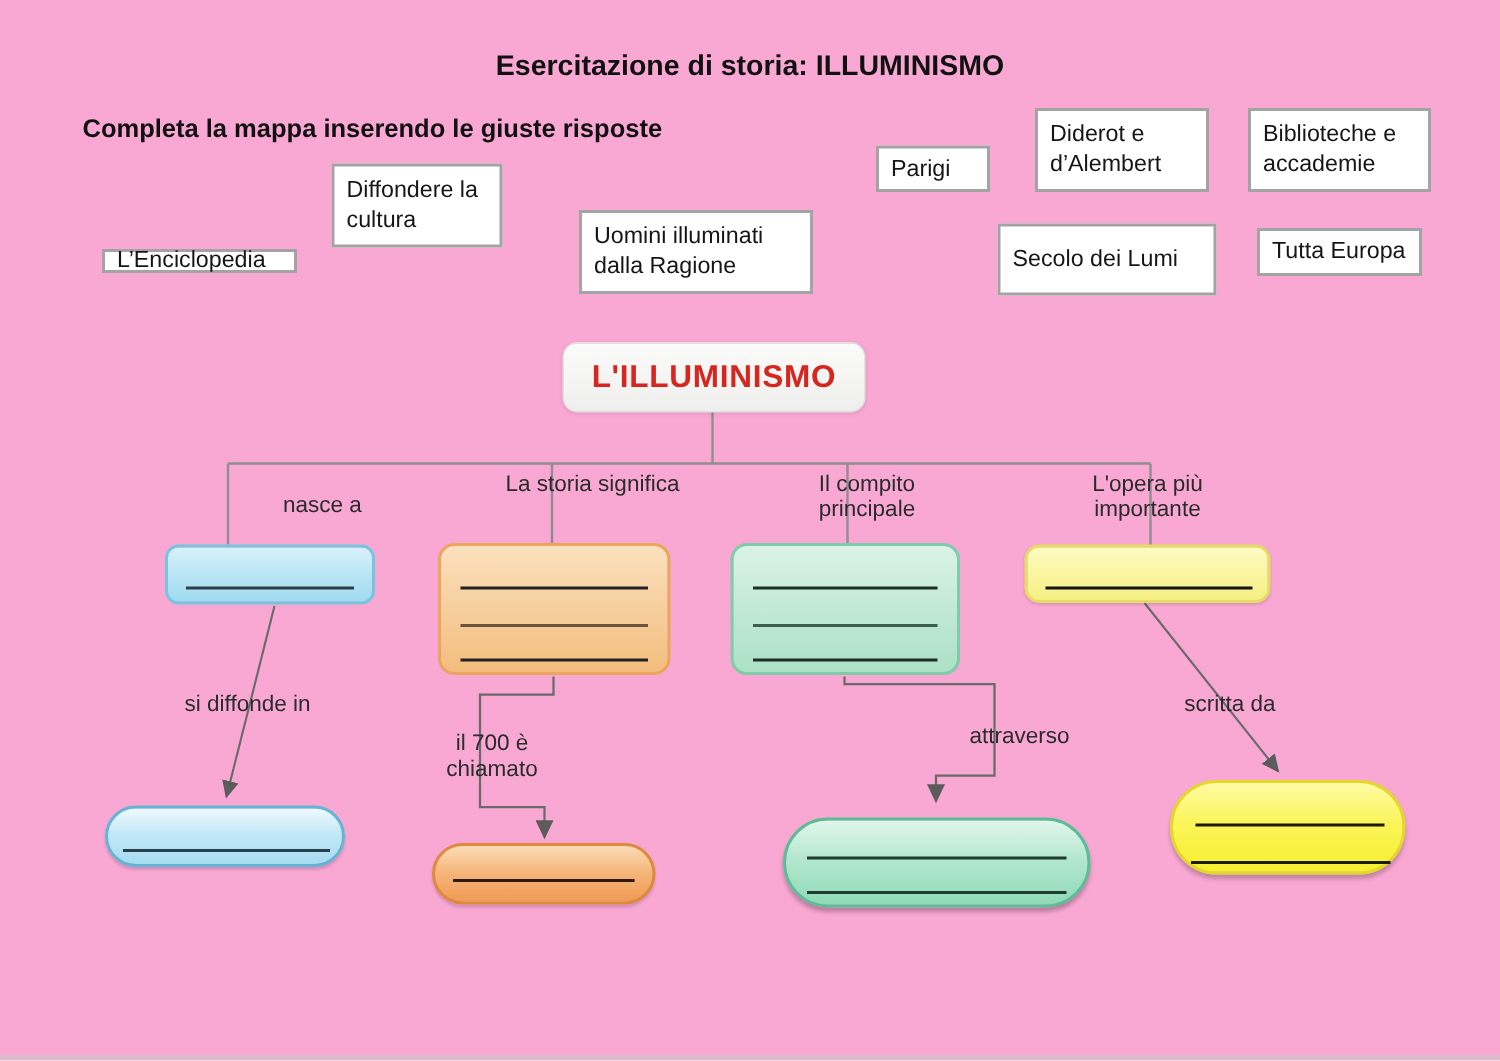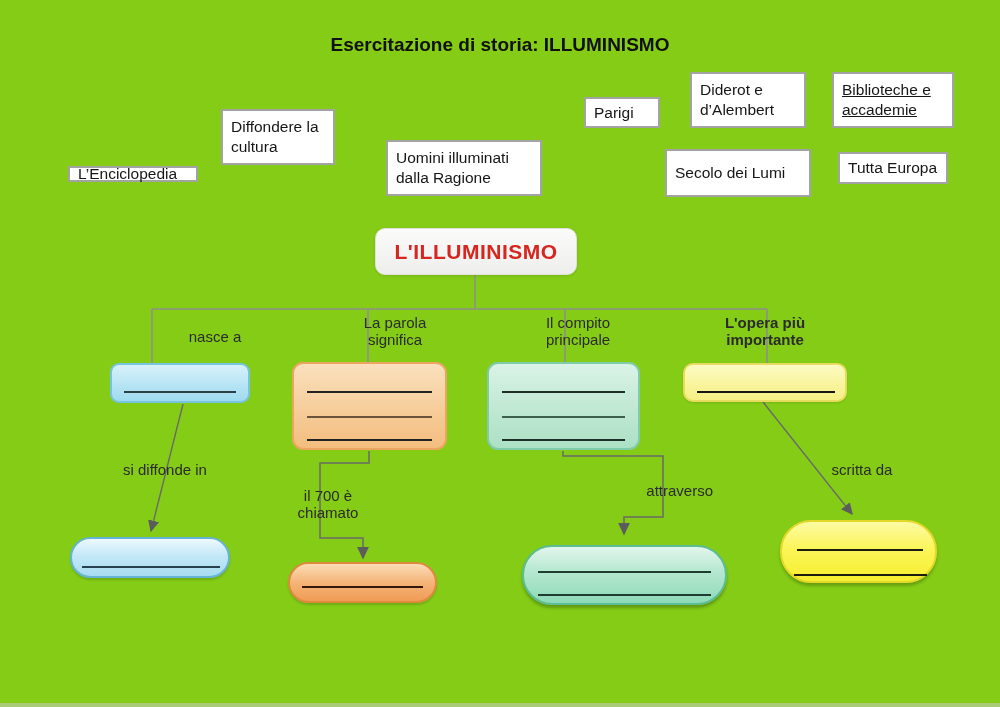--- a/index.html
+++ b/index.html
@@ -1,17 +1,17 @@
 <!DOCTYPE html>
 <html><head>
 <meta charset="utf-8">
 <style>
   html,body{margin:0;padding:0;background:#ffffff;}
   body{font-family:"Liberation Sans", sans-serif;color:#1c1c1c;}
-  .canvas{position:relative;width:1000px;height:707px;background:#84cc16;overflow:hidden;}
+  .canvas{position:relative;width:1000px;height:707px;background:#f9a8d4;overflow:hidden;}
 
   .title{position:absolute;left:0;right:0;top:34px;text-align:center;
          font-size:19px;font-weight:700;color:#111;}
   .instruction{position:absolute;left:55px;top:76px;font-size:17px;font-weight:700;color:#111;}
 
   .wb{position:absolute;background:#fff;border:2px solid #a3a3a3;
       display:flex;align-items:center;box-sizing:border-box;
       font-size:15.5px;line-height:1.28;padding:2px 8px;color:#161616;}
 
   .root{position:absolute;left:375px;top:228px;width:200px;height:45px;
@@ -57,49 +57,50 @@
 
   .scan-edge{position:absolute;left:0;right:0;bottom:0;height:4px;
              background:#c9c9c9;opacity:.55;}
 </style>
 </head>
 <body>
 
 <div class="canvas">
 
   <div class="title">Esercitazione di storia: ILLUMINISMO</div>
+  <div class="instruction">Completa la mappa inserendo le giuste risposte</div>
 
   <div class="wb" style="left:68px;top:166px;width:130px;height:16px;">L’Enciclopedia</div>
   <div class="wb" style="left:221px;top:109px;width:114px;height:56px;">Diffondere la cultura</div>
   <div class="wb" style="left:386px;top:140px;width:156px;height:56px;">Uomini illuminati dalla Ragione</div>
   <div class="wb" style="left:584px;top:97px;width:76px;height:31px;">Parigi</div>
   <div class="wb" style="left:690px;top:72px;width:116px;height:56px;">Diderot e d’Alembert</div>
-  <div class="wb" style="left:832px;top:72px;width:122px;height:56px;text-decoration:underline;">Biblioteche e accademie</div>
+  <div class="wb" style="left:832px;top:72px;width:122px;height:56px;">Biblioteche e accademie</div>
   <div class="wb" style="left:665px;top:149px;width:146px;height:48px;">Secolo dei Lumi</div>
   <div class="wb" style="left:838px;top:152px;width:110px;height:32px;">Tutta Europa</div>
 
   <svg class="svg-overlay" width="1000" height="707" viewBox="0 0 1000 707">
     <defs>
       <marker id="arrow" markerWidth="9" markerHeight="8" refX="7.5" refY="4" orient="auto">
         <path d="M0,0 L8.5,4 L0,8 z" fill="#5c5c5c"></path>
       </marker>
     </defs>
     <path d="M475,273 V309 M152,309 H767 M152,309 V363 M368,309 V362 M565,309 V362 M767,309 V364" fill="none" stroke="#8f8f8f" stroke-width="1.6"></path>
     <path d="M183,404 L151,531" fill="none" stroke="#6a6a6a" stroke-width="1.4" marker-end="url(#arrow)"></path>
     <path d="M369,451 V463 H320 V538 H363 V558" fill="none" stroke="#6a6a6a" stroke-width="1.5" marker-end="url(#arrow)"></path>
     <path d="M563,451 V456 H663 V517 H624 V534" fill="none" stroke="#6a6a6a" stroke-width="1.5" marker-end="url(#arrow)"></path>
     <path d="M763,402 L852,514" fill="none" stroke="#6a6a6a" stroke-width="1.4" marker-end="url(#arrow)"></path>
   </svg>
 
   <div class="root">L'ILLUMINISMO</div>
 
   <div class="lbl" style="left:160px;top:328px;width:110px;">nasce a</div>
-  <div class="lbl" style="left:335px;top:314px;width:120px;">La parola significa</div>
+  <div class="lbl" style="left:335px;top:314px;width:120px;">La storia significa</div>
   <div class="lbl" style="left:518px;top:314px;width:120px;">Il compito principale</div>
-  <div class="lbl" style="left:705px;top:314px;width:120px;font-weight:bold;">L'opera più importante</div>
+  <div class="lbl" style="left:705px;top:314px;width:120px;">L'opera più importante</div>
 
   <div class="abox box-cyan">
     <div class="wline" style="left:12px;right:12px;bottom:8px;background:#2c3e46;"></div>
   </div>
   <div class="abox box-orange">
     <div class="wline" style="left:13px;right:13px;top:27px;"></div>
     <div class="wline thin" style="left:13px;right:13px;top:52px;"></div>
     <div class="wline" style="left:13px;right:13px;top:75px;"></div>
   </div>
   <div class="abox box-green">
@@ -107,21 +108,21 @@
     <div class="wline thin" style="left:13px;right:13px;top:52px;background:#3d5f4e;"></div>
     <div class="wline" style="left:13px;right:13px;top:75px;background:#1f2f28;"></div>
   </div>
   <div class="abox box-yellow">
     <div class="wline" style="left:12px;right:10px;bottom:7px;height:2.5px;background:#151515;"></div>
   </div>
 
   <div class="lbl" style="left:110px;top:461px;width:110px;">si diffonde in</div>
   <div class="lbl" style="left:288px;top:487px;width:80px;">il 700 è chiamato</div>
   <div class="lbl" style="left:608px;top:482px;width:105px;text-align:right;">attraverso</div>
-  <div class="lbl" style="left:812px;top:461px;width:100px;">scritta da</div>
+  <div class="lbl" style="left:770px;top:461px;width:100px;">scritta da</div>
 
   <div class="pill pill-blue">
     <div class="wline" style="left:10px;right:8px;bottom:8px;background:#27404d;"></div>
   </div>
   <div class="pill pill-orange">
     <div class="wline" style="left:12px;right:12px;bottom:13px;background:#30180a;"></div>
   </div>
   <div class="pill pill-green">
     <div class="wline" style="left:14px;right:14px;top:24px;background:#1e3c30;"></div>
     <div class="wline" style="left:14px;right:14px;top:47px;background:#1e3c30;"></div>

